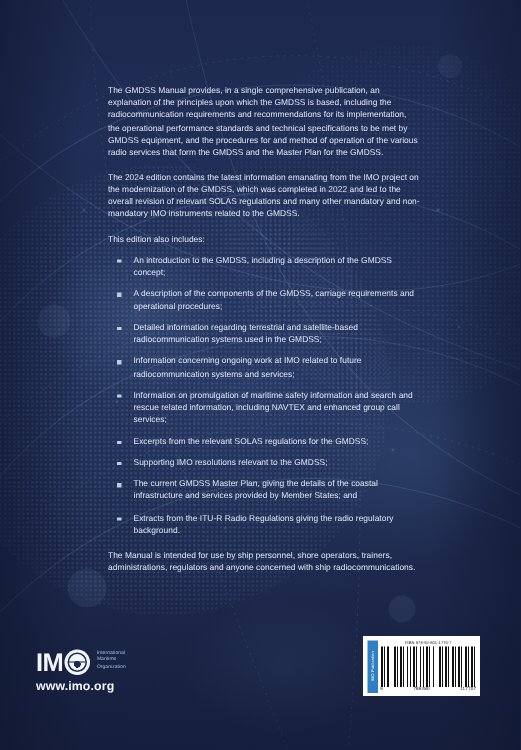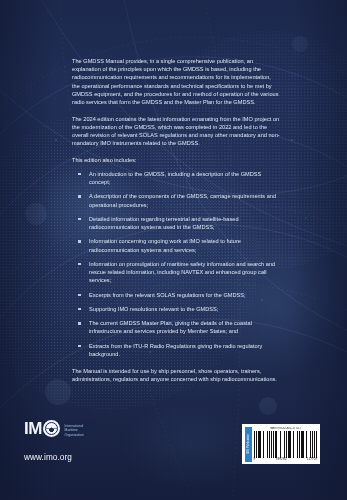--- a/index.html
+++ b/index.html
@@ -116,21 +116,21 @@
 
   
   .imo-logo {
     position: absolute;
     left: 24px;
     bottom: 38px;
     width: 120px;
   }
   .imo-row {
     display: flex;
-    align-items: flex-end;
+    align-items: flex-start;
   }
   .imo-word {
     font-family: "Liberation Sans", sans-serif;
     font-weight: bold;
     font-size: 17px;
     letter-spacing: -0.4px;
     color: #f2f6fc;
     line-height: 17px;
   }
   .imo-seal {
@@ -153,22 +153,22 @@
       linear-gradient(180deg, rgba(30,42,79,0.0) 0 42%, rgba(30,42,79,0.55) 42% 52%, rgba(30,42,79,0.0) 52% 100%);
   }
   .imo-tagline {
     margin-left: 5px;
     font-size: 3.3px;
     line-height: 4.4px;
     color: #9fc0e6;
     letter-spacing: 0.05px;
   }
   .imo-url {
-    margin-top: 16px;
-    font-weight: normal;
+    margin-top: 3px;
+    font-weight: bold;
     font-size: 8.2px;
     letter-spacing: 0.1px;
     color: #f2f6fc;
   }
 
   
   .barcode-box {
     position: absolute;
     right: 27px;
     bottom: 36px;

